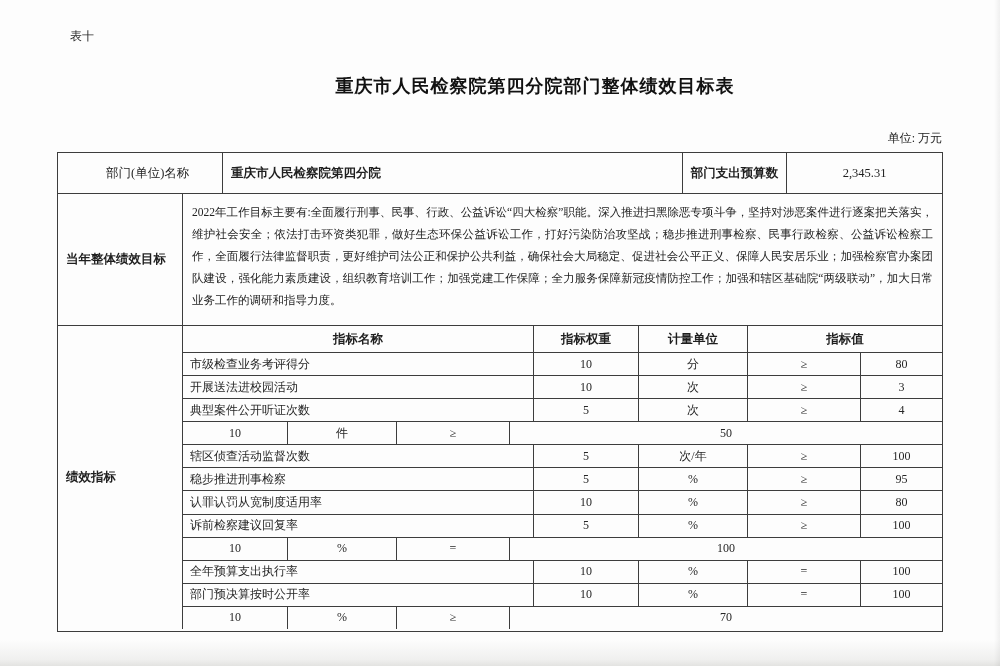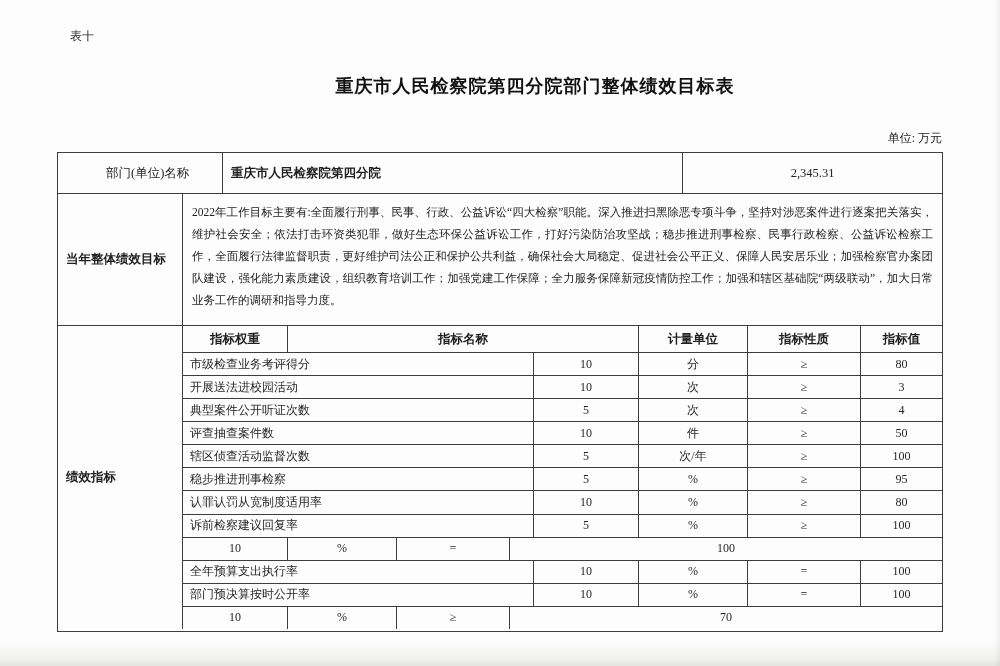--- a/index.html
+++ b/index.html
@@ -85,36 +85,36 @@
 
   <div class="doc-title">重庆市人民检察院第四分院部门整体绩效目标表</div>
 
   <div class="unit-note">单位: 万元</div>
 
   <div class="maintable">
 
     <div class="trow rowA">
       <div class="cell lab br bold pad-l">部门(单位)名称</div>
       <div class="cell val br pad-l">重庆市人民检察院第四分院</div>
+      <div class="cell blab br">部门支出预算数</div>
       <div class="cell bval">2,345.31</div>
     </div>
 
     <div class="trow rowB">
       <div class="cell lab br">当年整体绩效目标</div>
       <div class="cell goal">2022年工作目标主要有:全面履行刑事、民事、行政、公益诉讼“四大检察”职能。深入推进扫黑除恶专项斗争，坚持对涉恶案件进行逐案把关落实，维护社会安全；依法打击环资类犯罪，做好生态环保公益诉讼工作，打好污染防治攻坚战；稳步推进刑事检察、民事行政检察、公益诉讼检察工作，全面履行法律监督职责，更好维护司法公正和保护公共利益，确保社会大局稳定、促进社会公平正义、保障人民安居乐业；加强检察官办案团队建设，强化能力素质建设，组织教育培训工作；加强党建工作保障；全力服务保障新冠疫情防控工作；加强和辖区基础院“两级联动”，加大日常业务工作的调研和指导力度。</div>
     </div>
 
     <div class="trow rowC">
       <div class="cell lab br">绩效指标</div>
       <div class="itbl">
         <div class="ithead">
+          <div class="c name br center" style="justify-content:center;text-align:center;padding-left:0;">指标名称</div>
           <div class="c w br">指标权重</div>
-          <div class="c name br center" style="justify-content:center;text-align:center;padding-left:0;">指标名称</div>
           <div class="c u br">计量单位</div>
-          <div class="c n br">指标性质</div>
           <div class="c v">指标值</div>
         </div>
         <div class="itrows">
 
           <div class="itr">
             <div class="c name br">市级检查业务考评得分</div>
             <div class="c w br">10</div>
             <div class="c u br">分</div>
             <div class="c n br">≥</div>
             <div class="c v">80</div>
@@ -130,21 +130,20 @@
 
           <div class="itr">
             <div class="c name br">典型案件公开听证次数</div>
             <div class="c w br">5</div>
             <div class="c u br">次</div>
             <div class="c n br">≥</div>
             <div class="c v">4</div>
           </div>
 
           <div class="itr">
-            <div class="c name br">评查抽查案件数</div>
             <div class="c w br">10</div>
             <div class="c u br">件</div>
             <div class="c n br">≥</div>
             <div class="c v">50</div>
           </div>
 
           <div class="itr">
             <div class="c name br">辖区侦查活动监督次数</div>
             <div class="c w br">5</div>
             <div class="c u br">次/年</div>

